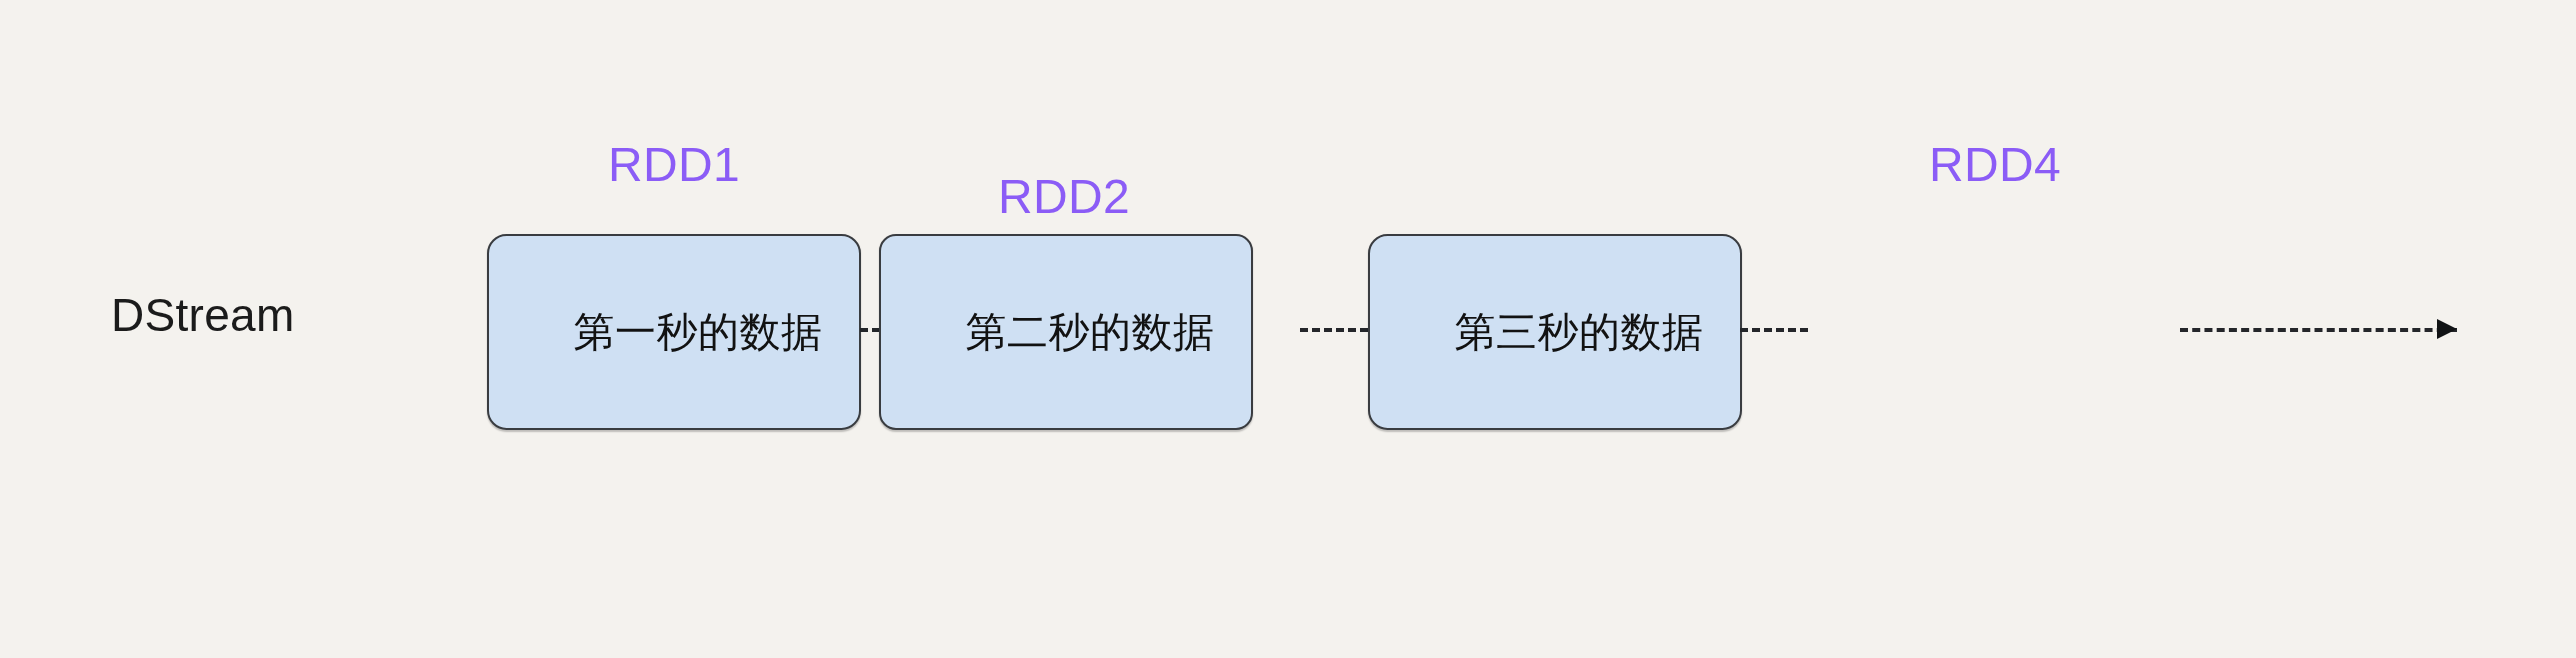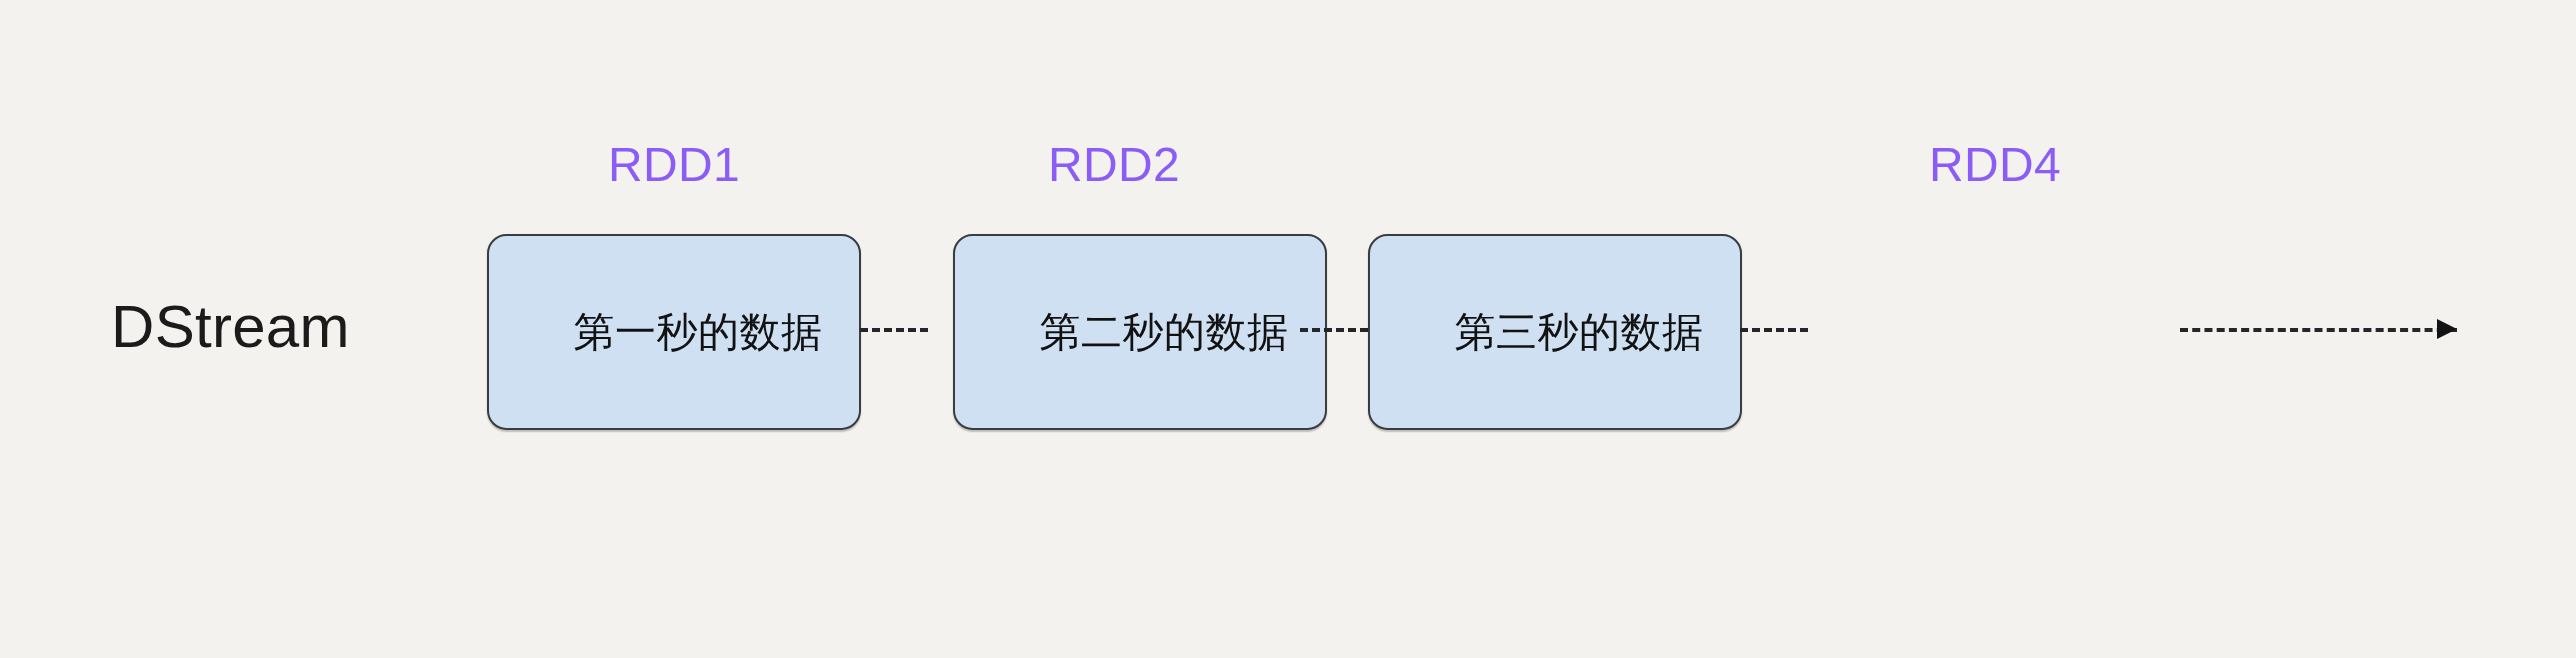--- a/index.html
+++ b/index.html
@@ -14,22 +14,22 @@
     height: 659px;
     background: #f4f2ee;
     overflow: hidden;
     font-family: "Liberation Sans", "DejaVu Sans", sans-serif;
   }
 
   
   .row-label {
     position: absolute;
     left: 111px;
-    top: 302px;
-    font-size: 60px;
+    top: 291px;
+    font-size: 46px;
     line-height: 49px;
     color: #1b1b1b;
     white-space: nowrap;
     letter-spacing: 0.3px;
   }
 
   
   .rdd-caption {
     position: absolute;
     top: 139px;
@@ -102,22 +102,22 @@
 
   <div class="rdd-caption" style="left:487px;">RDD1</div>
   <div class="rdd-box" style="left:487px;">
     <span class="rdd-box-label">第一秒的数据</span>
   </div>
 
   <div class="connector" style="left:860px; width:68px;">
     <span class="dash-line"></span>
   </div>
 
-  <div class="rdd-caption" style="left:927px;">RDD2</div>
-  <div class="rdd-box" style="left:953px;">
+  <div class="rdd-caption" style="left:877px;margin-top:32px;">RDD2</div>
+  <div class="rdd-box" style="left:879px;border-radius:17px;">
     <span class="rdd-box-label">第二秒的数据</span>
   </div>
 
   <div class="connector" style="left:1300px; width:68px;">
     <span class="dash-line"></span>
   </div>
 
   <div class="rdd-box" style="left:1368px;">
     <span class="rdd-box-label">第三秒的数据</span>
   </div>

